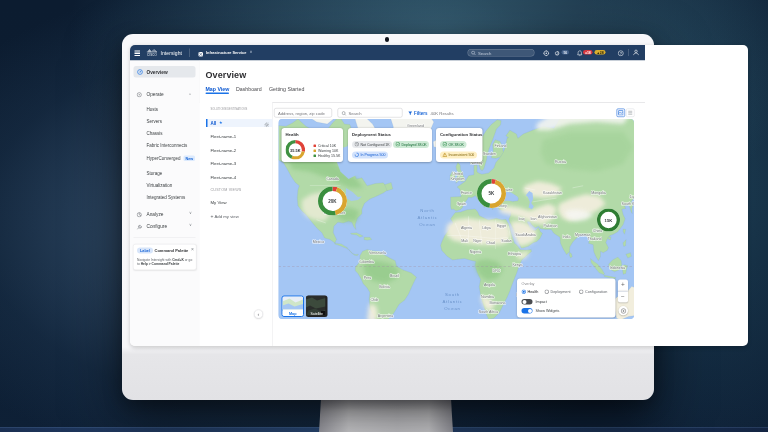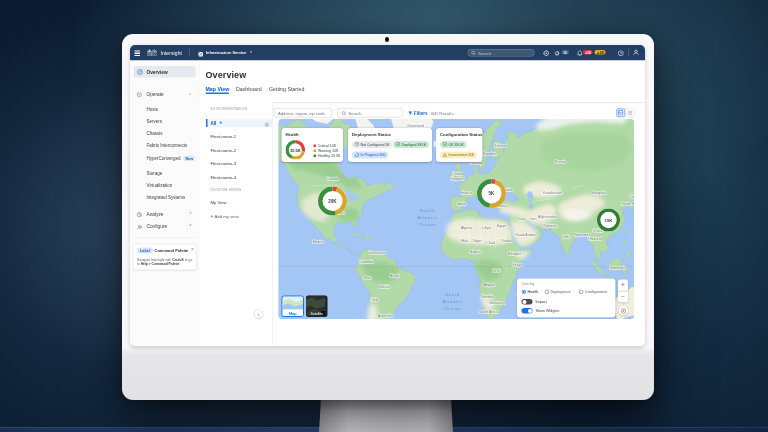--- a/index.html
+++ b/index.html
@@ -5,21 +5,21 @@
 body{position:relative;background:#0c1c31}
 .bg{position:absolute;inset:0;background:
  radial-gradient(48% 55% at 57% 8%, rgba(90,150,170,0.5), rgba(0,0,0,0) 100%),
  radial-gradient(70% 75% at 38% 52%, rgba(110,150,190,0.62), rgba(50,82,114,0.2) 58%, rgba(0,0,0,0) 78%),
  radial-gradient(22% 65% at 93% 42%, rgba(60,125,150,0.33), rgba(0,0,0,0) 100%),
  linear-gradient(180deg,#0c1c30 0%,#0c1d31 60%,#0e2036 100%);}
 .deskband{position:absolute;left:0;top:427px;width:768px;height:5px;background:linear-gradient(90deg,#1a2f52 0%,#2a4a78 42%,#1c3458 75%,#132442 100%);border-top:1px solid rgba(120,160,210,0.18)}
 .stand{position:absolute;left:319px;top:399px;width:134px;height:33px;background:linear-gradient(180deg,rgba(70,70,85,0.28),rgba(0,0,0,0) 35%),linear-gradient(90deg,#a4a4ac,#dadadd 22%,#cfcfd3 58%,#d4d4d7 82%,#9d9da5);clip-path:polygon(1.5% 0,98.5% 0,100% 100%,0 100%)}
 .monitor{position:absolute;left:121.5px;top:33.5px;width:532px;height:366.5px;background:linear-gradient(180deg,#f8f8fa 0%,#f7f7f9 85.5%,#e6e6e9 87.5%,#e2e2e5 100%);border-radius:11px;box-shadow:0 22px 55px rgba(0,0,0,.5),0 6px 18px rgba(0,0,0,.35)}
 .cam{position:absolute;left:263.5px;top:3.8px;width:4.4px;height:4.4px;border-radius:50%;background:#10131a}
-.screen{position:absolute;left:8px;top:11px;width:515px;height:301.5px;border-radius:5px;overflow:hidden;background:#fff;box-shadow:0 1.5px 4px rgba(0,0,0,.18)}
+.screen{position:absolute;left:8px;top:11px;width:618px;height:301.5px;border-radius:5px;overflow:hidden;background:#fff;box-shadow:0 1.5px 4px rgba(0,0,0,.18)}
 .app{position:absolute;left:0;top:0;width:1030px;height:603px;transform:scale(.5);transform-origin:0 0;background:#fff}
 .navbar{position:absolute;left:0;top:0;width:1030px;height:31px;background:#223e63;color:#fff}
 .burger{position:absolute;left:9px;top:11px;width:11px}
 .burger i{display:block;height:2.4px;background:#fff;margin-bottom:2px}
 .clogo{position:absolute;left:33px;top:6px;width:24px;height:18px}
 .brand{position:absolute;left:61px;top:9.5px;font-size:10px;font-weight:400;letter-spacing:.2px}
 .vdiv{position:absolute;top:7px;height:17px;width:1px;background:rgba(255,255,255,.35)}
 .svc{position:absolute;left:152px;top:11px;font-size:7.8px;font-weight:bold}
 .svchev{position:absolute;left:239px;top:8.5px;font-size:8px;color:#cdd7e4}
 .search{position:absolute;left:675px;top:8px;width:134px;height:15px;background:rgba(255,255,255,.13);border:1px solid rgba(255,255,255,.3);border-radius:8px;font-size:8.5px;color:#c3cedd;display:flex;align-items:center;gap:4px;padding-left:6px}

